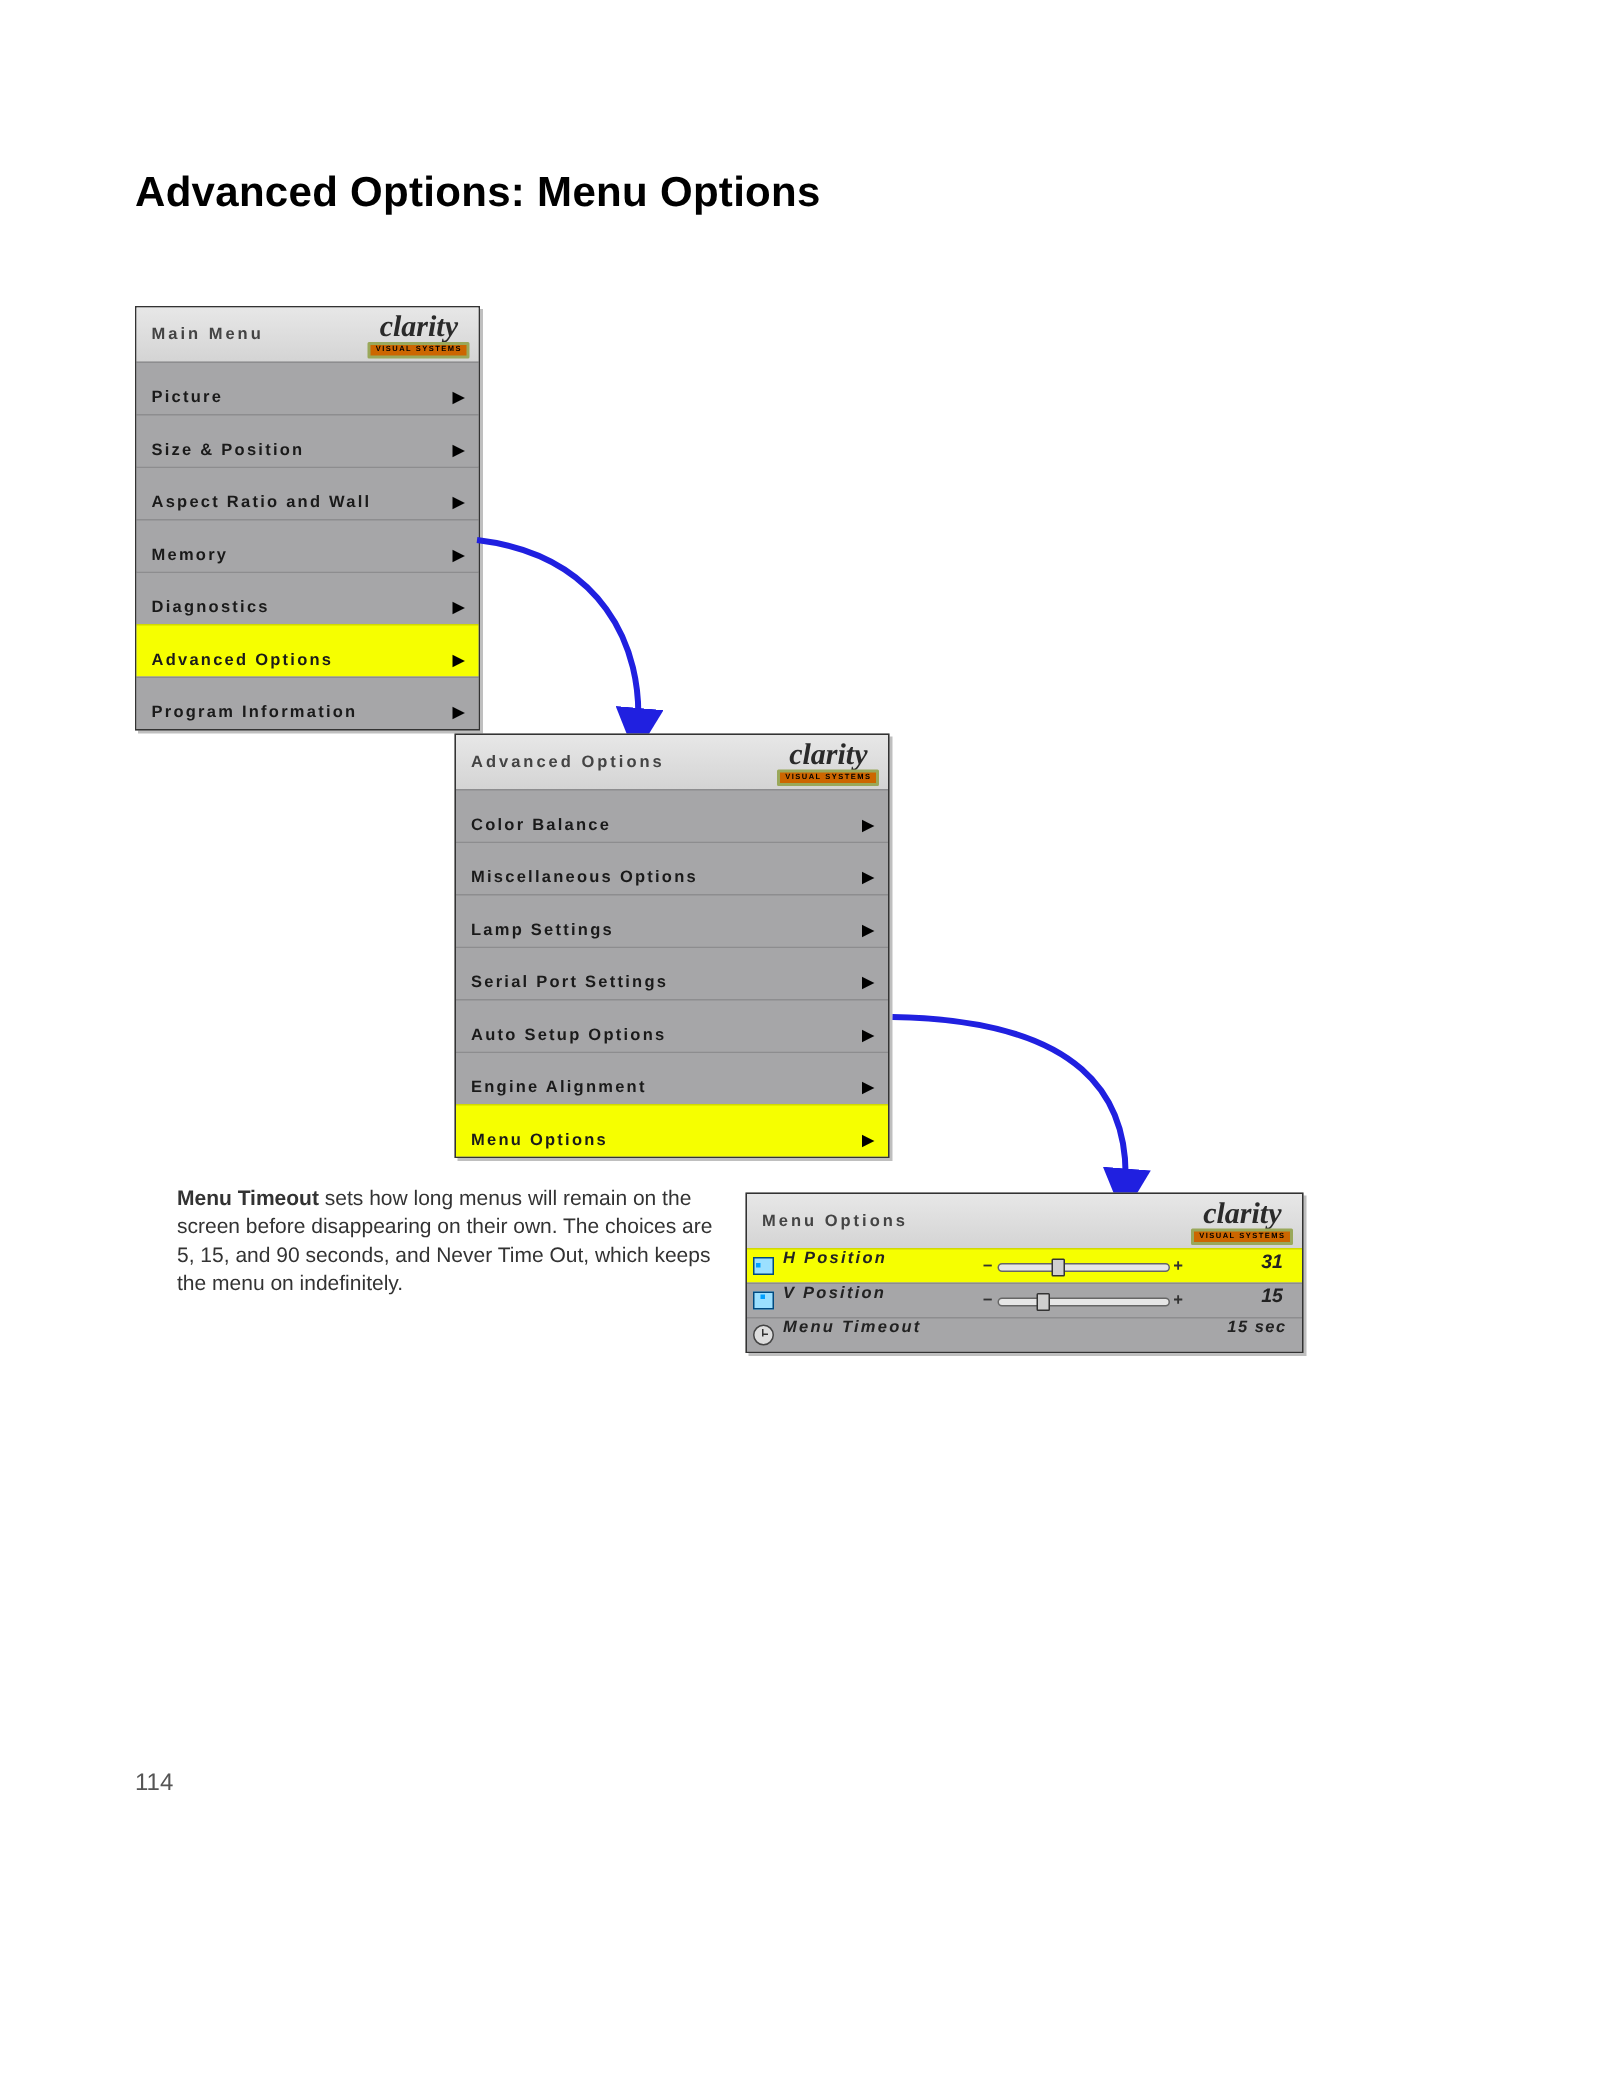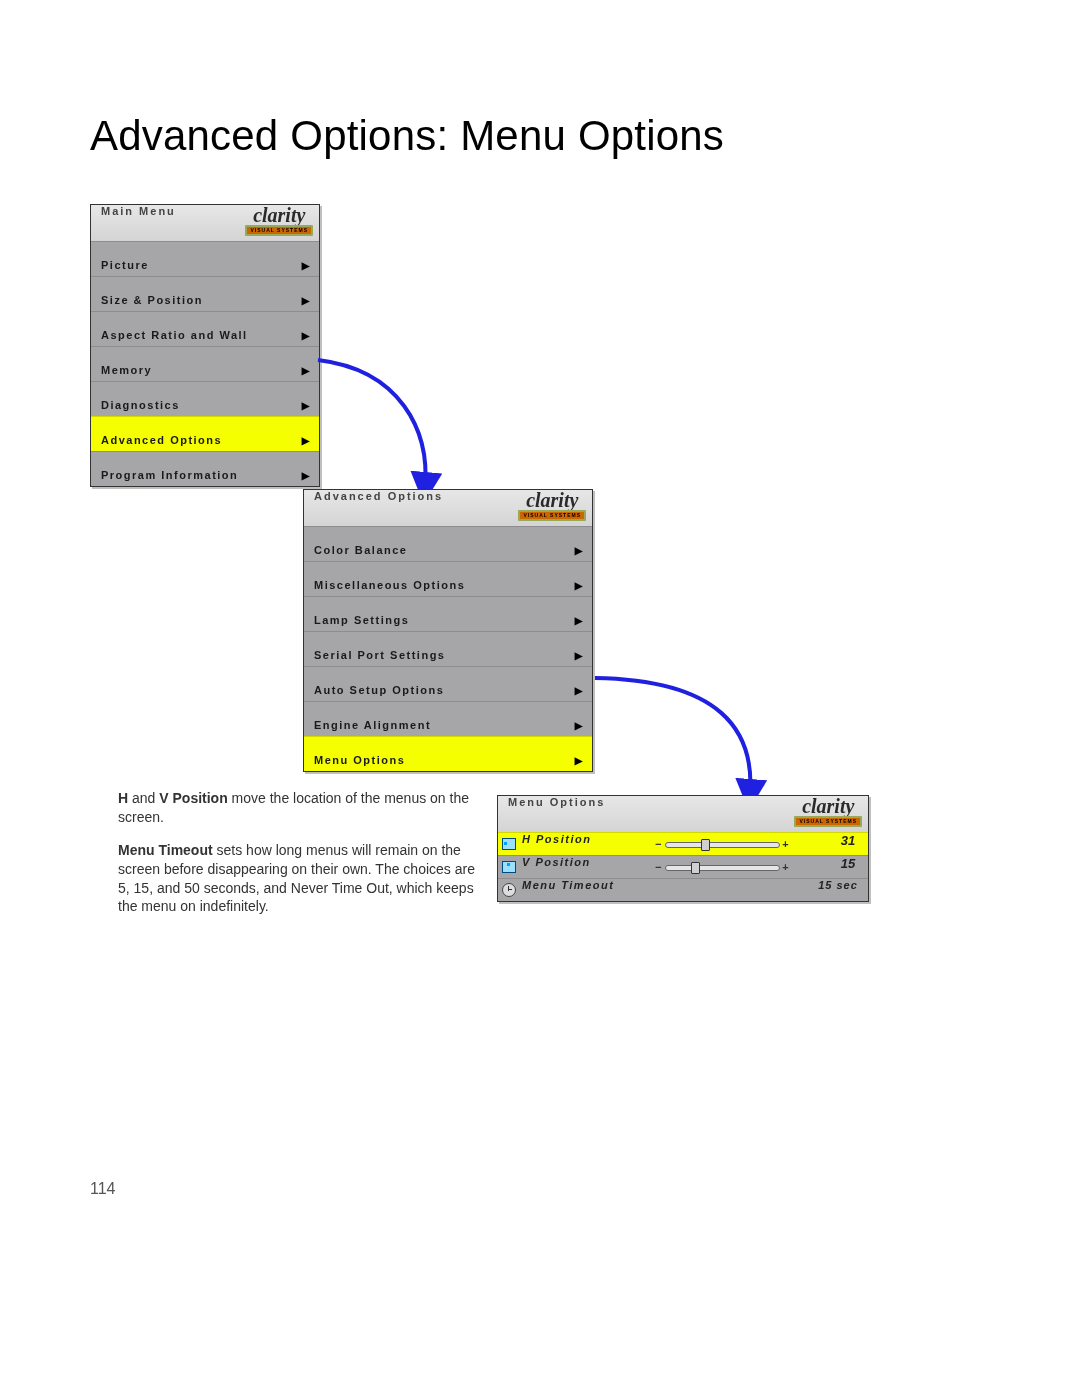--- a/index.html
+++ b/index.html
@@ -8,38 +8,39 @@
     height:1397px;
     background:#fff;
     font-family:"Helvetica Neue",Arial,sans-serif;
     color:#000;
     position:relative;
   }
   .page-title{
     position:absolute;
     left:90px;
     top:112px;
-    font-size:42px;
-    font-weight:400;
+    font-size:28px;
+    font-weight:700;
     letter-spacing:0.2px;
   }
   
   .panel{
     position:absolute;
     border:1px solid #333;
     background:#c0c0c0;
     box-shadow:2px 2px 0 rgba(0,0,0,.25);
     font-size:11px;
     font-weight:700;
     color:#222;
   }
   .panel-header{
     background:linear-gradient(#e7e7e7,#d4d4d4);
     height:36px;
     display:flex;
+    align-items:center;
     justify-content:space-between;
     padding:0 6px 0 10px;
     letter-spacing:2px;
     color:#444;
   }
   .logo{
     display:flex;
     flex-direction:column;
     align-items:center;
     line-height:1;
@@ -270,17 +271,16 @@
     <div class="iconcell">
         <div class="clock"></div>
       </div>
     <div class="labelcell">Menu Timeout</div>
     <div class="slidercell"></div>
     <div class="valcell" style="width:60px;font-size:11px;letter-spacing:1px;">15 sec</div>
   </div>
 </div>
 
 <div class="txtarea">
-  <p><b>H</b><span> and </span><b>V Position</b><span> move the location of the menus on the screen.</span></p>
-  <p><b>Menu Timeout</b><span> sets how long menus will remain on the screen before disappearing on their own. The choices are 5, 15, and 50 seconds, and Never Time Out, which keeps the menu on indefinitely.</span></p>
+  <p><b>Menu Timeout</b><span> sets how long menus will remain on the screen before disappearing on their own. The choices are 5, 15, and 90 seconds, and Never Time Out, which keeps the menu on indefinitely.</span></p>
 </div>
 
 <div class="pagenum">114</div>
 
 </body></html>

